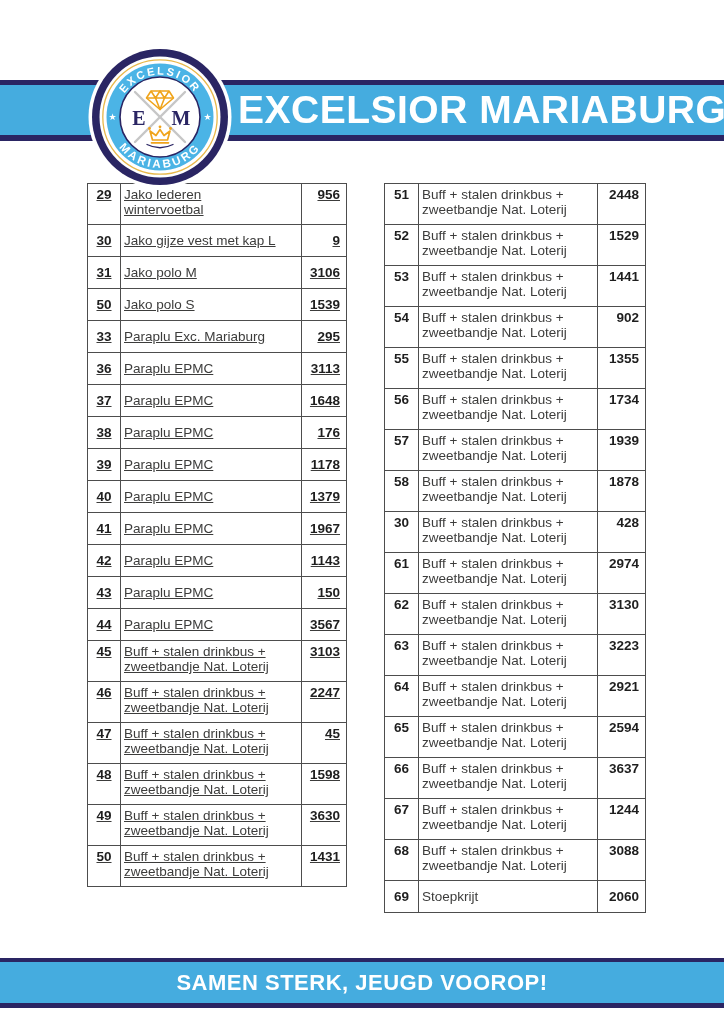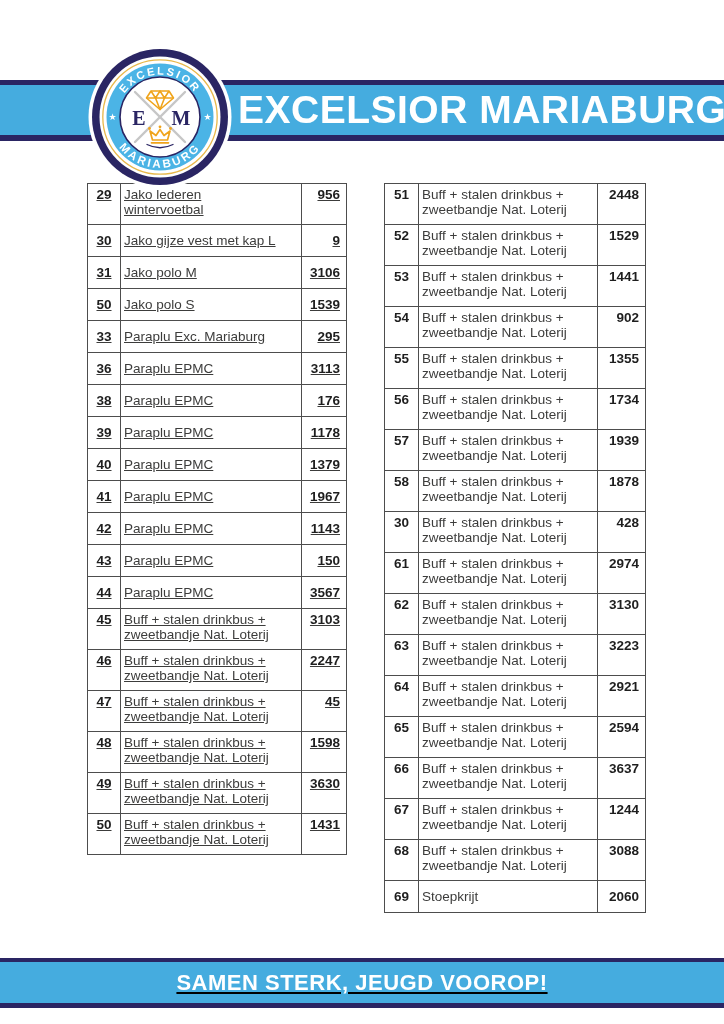--- a/index.html
+++ b/index.html
@@ -12,21 +12,21 @@
     --text-dark:#3c3c3b;
     --num-dark:#1e1e1e;
   }
   html,body{margin:0;padding:0;background:#ffffff;}
   .page{
     position:relative;width:724px;height:1024px;margin:0 auto;
     background:#ffffff;overflow:hidden;
     font-family:"Liberation Sans",sans-serif;
   }
   
-  .band{position:absolute;left:0;right:0;background:var(--band-blue);box-sizing:border-box;text-decoration:underline;}
+  .band{position:absolute;left:0;right:0;background:var(--band-blue);box-sizing:border-box;}
   .header-band{top:80px;height:61px;border-top:5px solid var(--navy);border-bottom:6px solid var(--navy);}
   .footer-band{top:958px;height:50px;border-top:4px solid var(--navy);border-bottom:5px solid var(--navy);}
   .header-title{
     position:absolute;top:85px;left:238px;right:8px;height:50px;
     line-height:50px;text-align:center;color:#ffffff;
     font-size:39px;font-weight:700;letter-spacing:.5px;white-space:nowrap;
   }
   .footer-slogan{
     height:41px;line-height:41px;text-align:center;color:#ffffff;
     font-size:22px;font-weight:700;letter-spacing:.5px;
@@ -136,20 +136,25 @@
           <td class="nr">33</td>
           <td class="item">Paraplu Exc. Mariaburg</td>
           <td class="val">295</td>
         </tr>
         <tr class="single">
           <td class="nr">36</td>
           <td class="item">Paraplu EPMC</td>
           <td class="val">3113</td>
         </tr>
         <tr class="single">
+          <td class="nr">37</td>
+          <td class="item">Paraplu EPMC</td>
+          <td class="val">1648</td>
+        </tr>
+        <tr class="single">
           <td class="nr">38</td>
           <td class="item">Paraplu EPMC</td>
           <td class="val">176</td>
         </tr>
         <tr class="single">
           <td class="nr">39</td>
           <td class="item">Paraplu EPMC</td>
           <td class="val">1178</td>
         </tr>
         <tr class="single">

